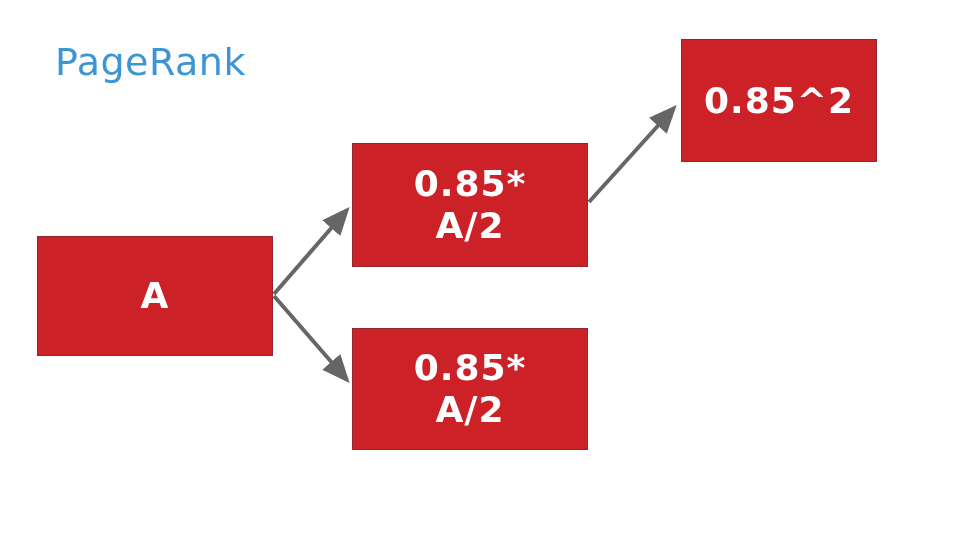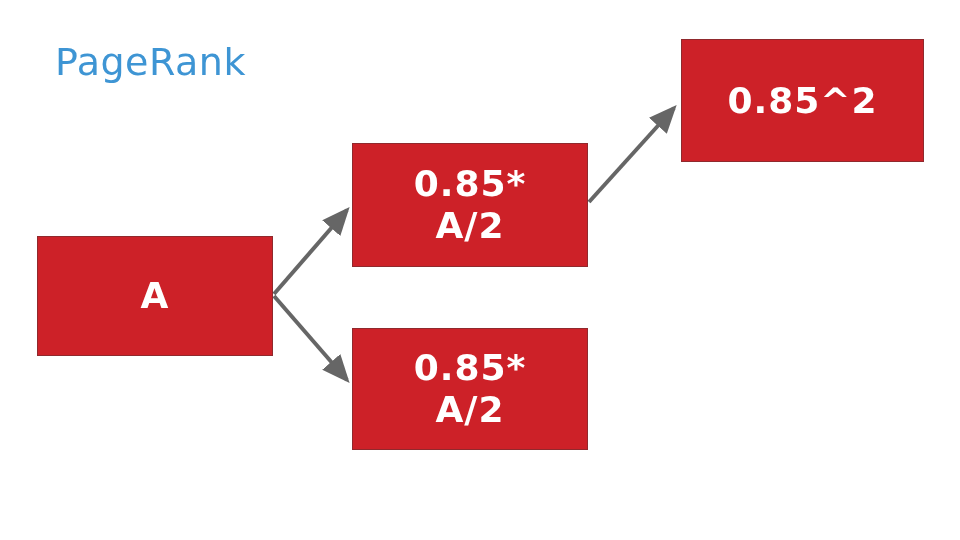--- a/index.html
+++ b/index.html
@@ -58,21 +58,21 @@
     justify-content: center;
     text-align: center;
     font-weight: 700;
     font-size: 36px;
     line-height: 42px;
     letter-spacing: 1px;
   }
   .node-a      { left: 37px;  top: 236px; width: 236px; height: 120px; }
   .node-mid    { left: 352px; top: 143px; width: 236px; height: 124px; }
   .node-bottom { left: 352px; top: 328px; width: 236px; height: 122px; }
-  .node-top    { left: 681px; top: 39px;  width: 243px; height: 123px; }
+  .node-top    { left: 681px; top: 39px;  width: 196px; height: 123px; }
 </style>
 </head>
 <body>
 
 <div class="slide">
 
   <div class="slide-title">PageRank</div>
 
   <svg class="arrows-layer" width="960" height="540" viewBox="0 0 960 540" xmlns="http://www.w3.org/2000/svg">
     <defs>

